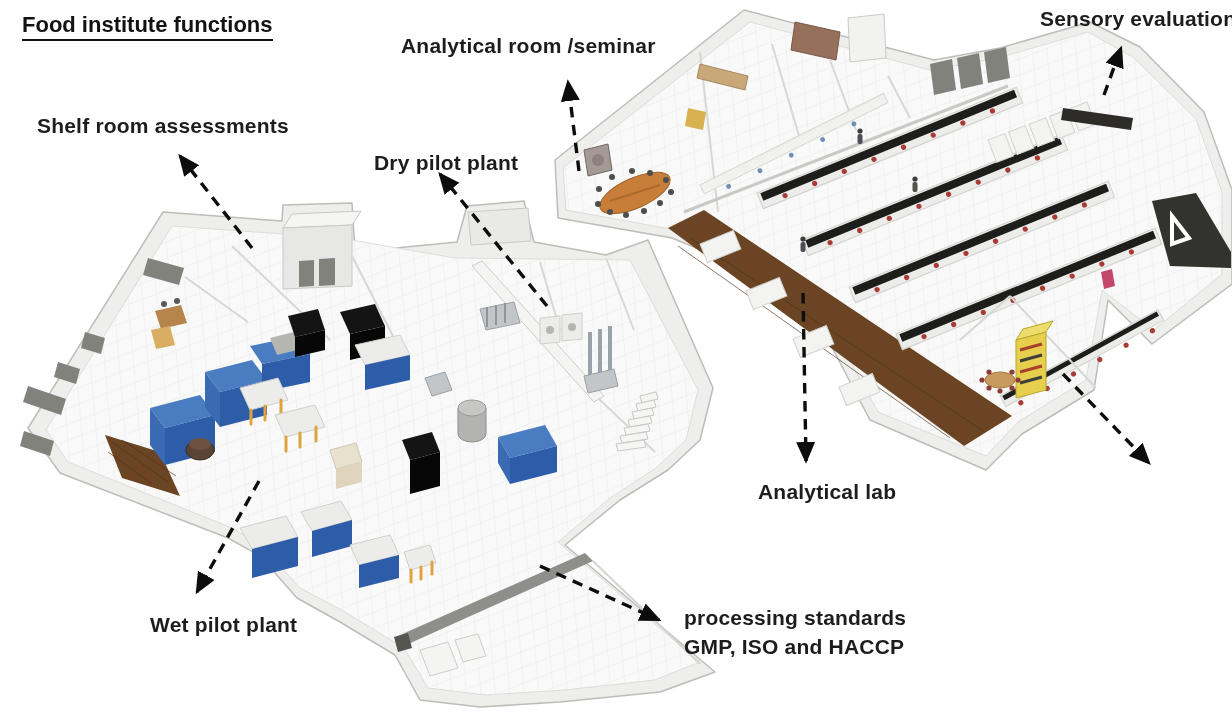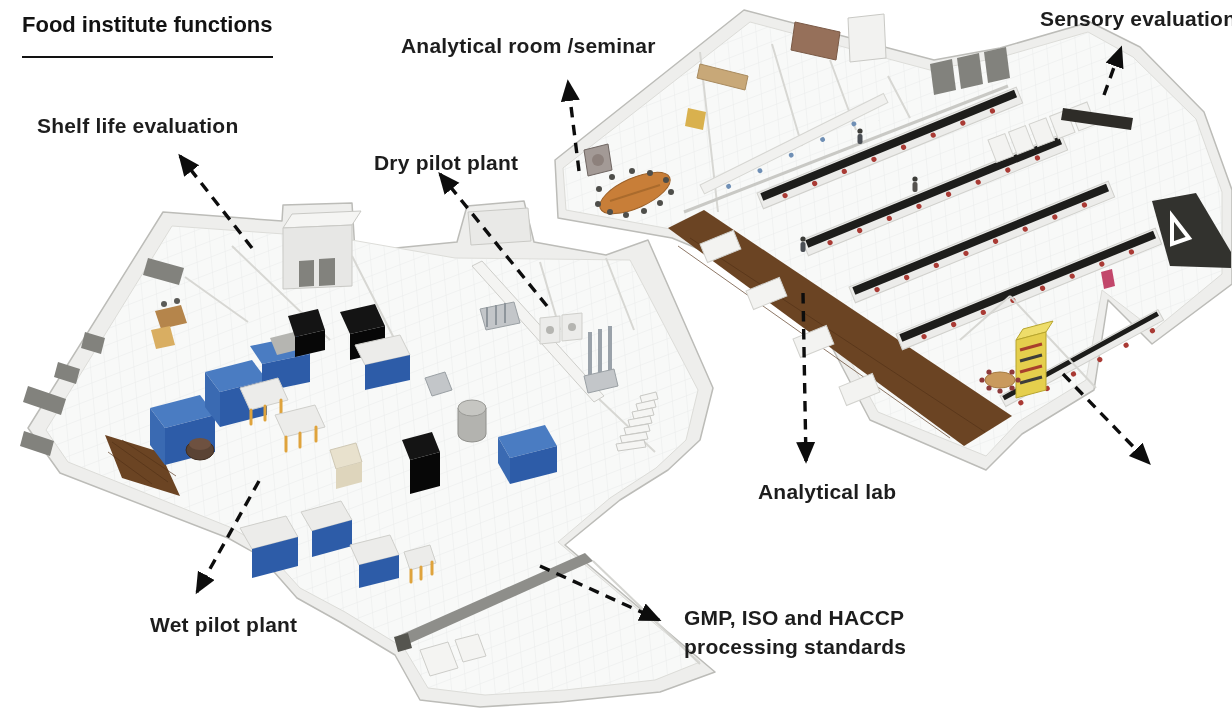--- a/index.html
+++ b/index.html
@@ -1,20 +1,20 @@
 <!DOCTYPE html>
 <html style="--background: #ffffff; --text: #1d1d1d; --arrow: #0d0d0d; --wall: #eeeeec; --wall_edge: #bcbcb8; --floor: #f8f9f8; --wood: #6b4423; --blue_top: #4a7cc2; --blue_front: #2d5ca8; --black_equipment: #141414; --yellow_legs: #dfa33c; --orange_table: #c87e38; --yellow_shelf: #e5cf4d; --bench_top: #1d1d1b; --red_seat: #a93a34; --window_gray: #82827d; --dark_floor: #32322e;"><head>
 <meta charset="utf-8">
 <style>
   html,body{margin:0;padding:0;background:var(--background,#fff);}
   .canvas{position:relative;width:1232px;height:715px;background:var(--background,#fff);
           overflow:hidden;font-family:"Liberation Sans",sans-serif;}
   .canvas svg{position:absolute;left:0;top:0;}
   .title{position:absolute;left:22px;top:12px;font-size:22px;font-weight:bold;
-         color:#121212;border-bottom:2.5px solid #121212;padding-bottom:18px;}
+         color:#121212;border-bottom:2.5px solid #121212;padding-bottom:1px;}
   .lbl{position:absolute;font-size:21px;color:var(--text,#1d1d1d);white-space:nowrap;letter-spacing:.2px;font-weight:bold;}
   .lbl.two-line{line-height:29px;}
   
   .wall{fill:var(--wall);stroke:var(--wall_edge);stroke-width:1.5;stroke-linejoin:round;}
   .floor{fill:var(--floor);stroke:#dcdcd8;stroke-width:1;}
   .tiles{fill:url(#tiles);opacity:.8;}
   .wood{fill:var(--wood);}
   .woodline{stroke:#523117;stroke-width:1;opacity:.65;}
   .win{fill:var(--window_gray);}
   .blueTop{fill:var(--blue_top);} .blueFront{fill:var(--blue_front);} .blueSide{fill:#3a6ab2;}
@@ -367,24 +367,24 @@
     <line class="arrow" x1="547" y1="306" x2="440" y2="174" marker-end="url(#ah)"></line>
     <line class="arrow" x1="1104" y1="95" x2="1121" y2="48" marker-end="url(#ah)"></line>
     <line class="arrow" x1="803" y1="293" x2="806" y2="461" marker-end="url(#ah)"></line>
     <line class="arrow" x1="1063" y1="374" x2="1149" y2="463" marker-end="url(#ah)"></line>
     <line class="arrow" x1="540" y1="566" x2="659" y2="620" marker-end="url(#ah)"></line>
     <line class="arrow" x1="259" y1="481" x2="197" y2="592" marker-end="url(#ah)"></line>
   </g>
 </svg>
 
   <div class="title">Food institute functions</div>
-  <div class="lbl" style="left:37px;top:114px">Shelf life evaluation</div>
+  <div class="lbl" style="left:37px;top:114px">Shelf room assessments</div>
   <div class="lbl" style="left:401px;top:34px">Analytical room /seminar</div>
   <div class="lbl" style="left:374px;top:151px">Dry pilot plant</div>
   <div class="lbl" style="left:1040px;top:7px">Sensory evaluation</div>
   <div class="lbl" style="left:758px;top:480px">Analytical lab</div>
   <div class="lbl" style="left:150px;top:613px">Wet pilot plant</div>
   <div class="lbl two-line" style="left:684px;top:603px">
+    <div>processing standards</div>
     <div>GMP, ISO and HACCP</div>
-    <div>processing standards</div>
   </div>
 
 </div>
 
 </body></html>

